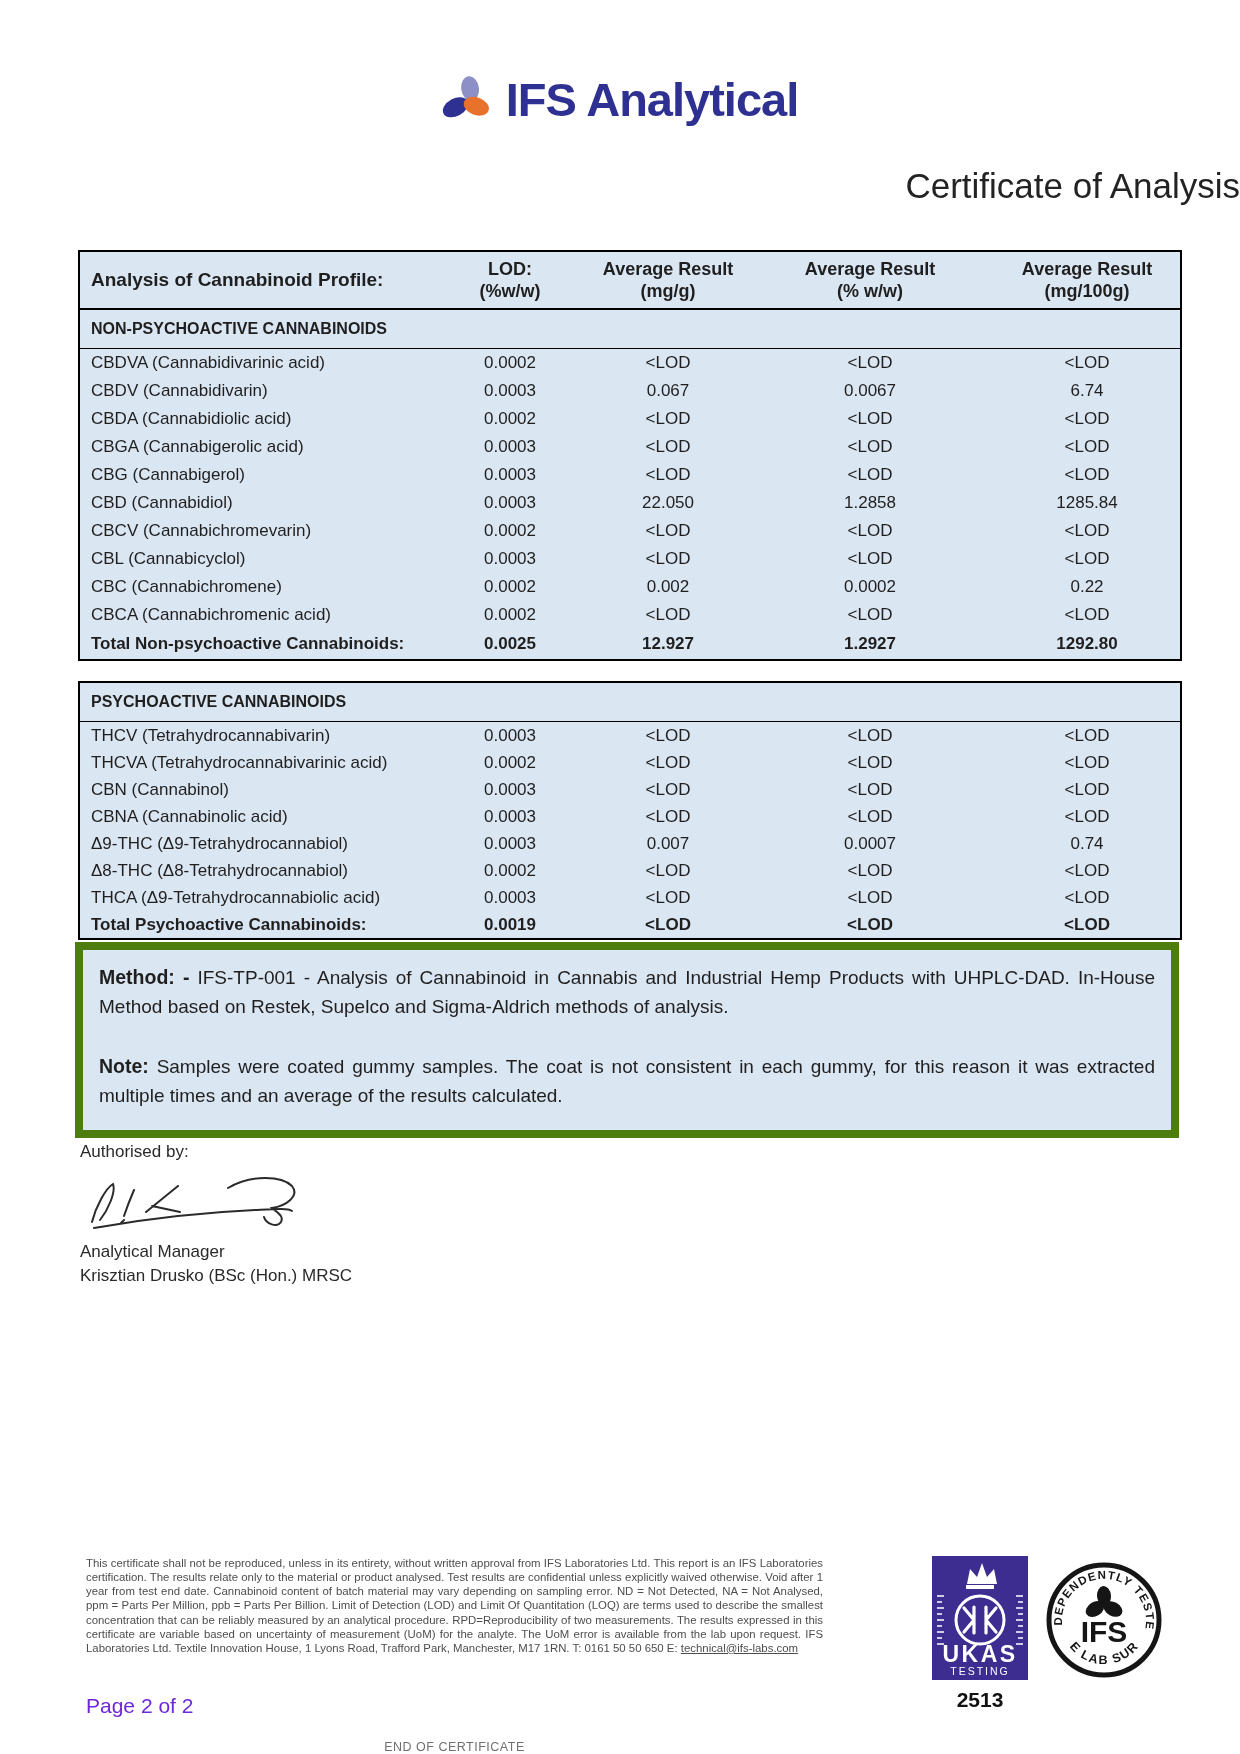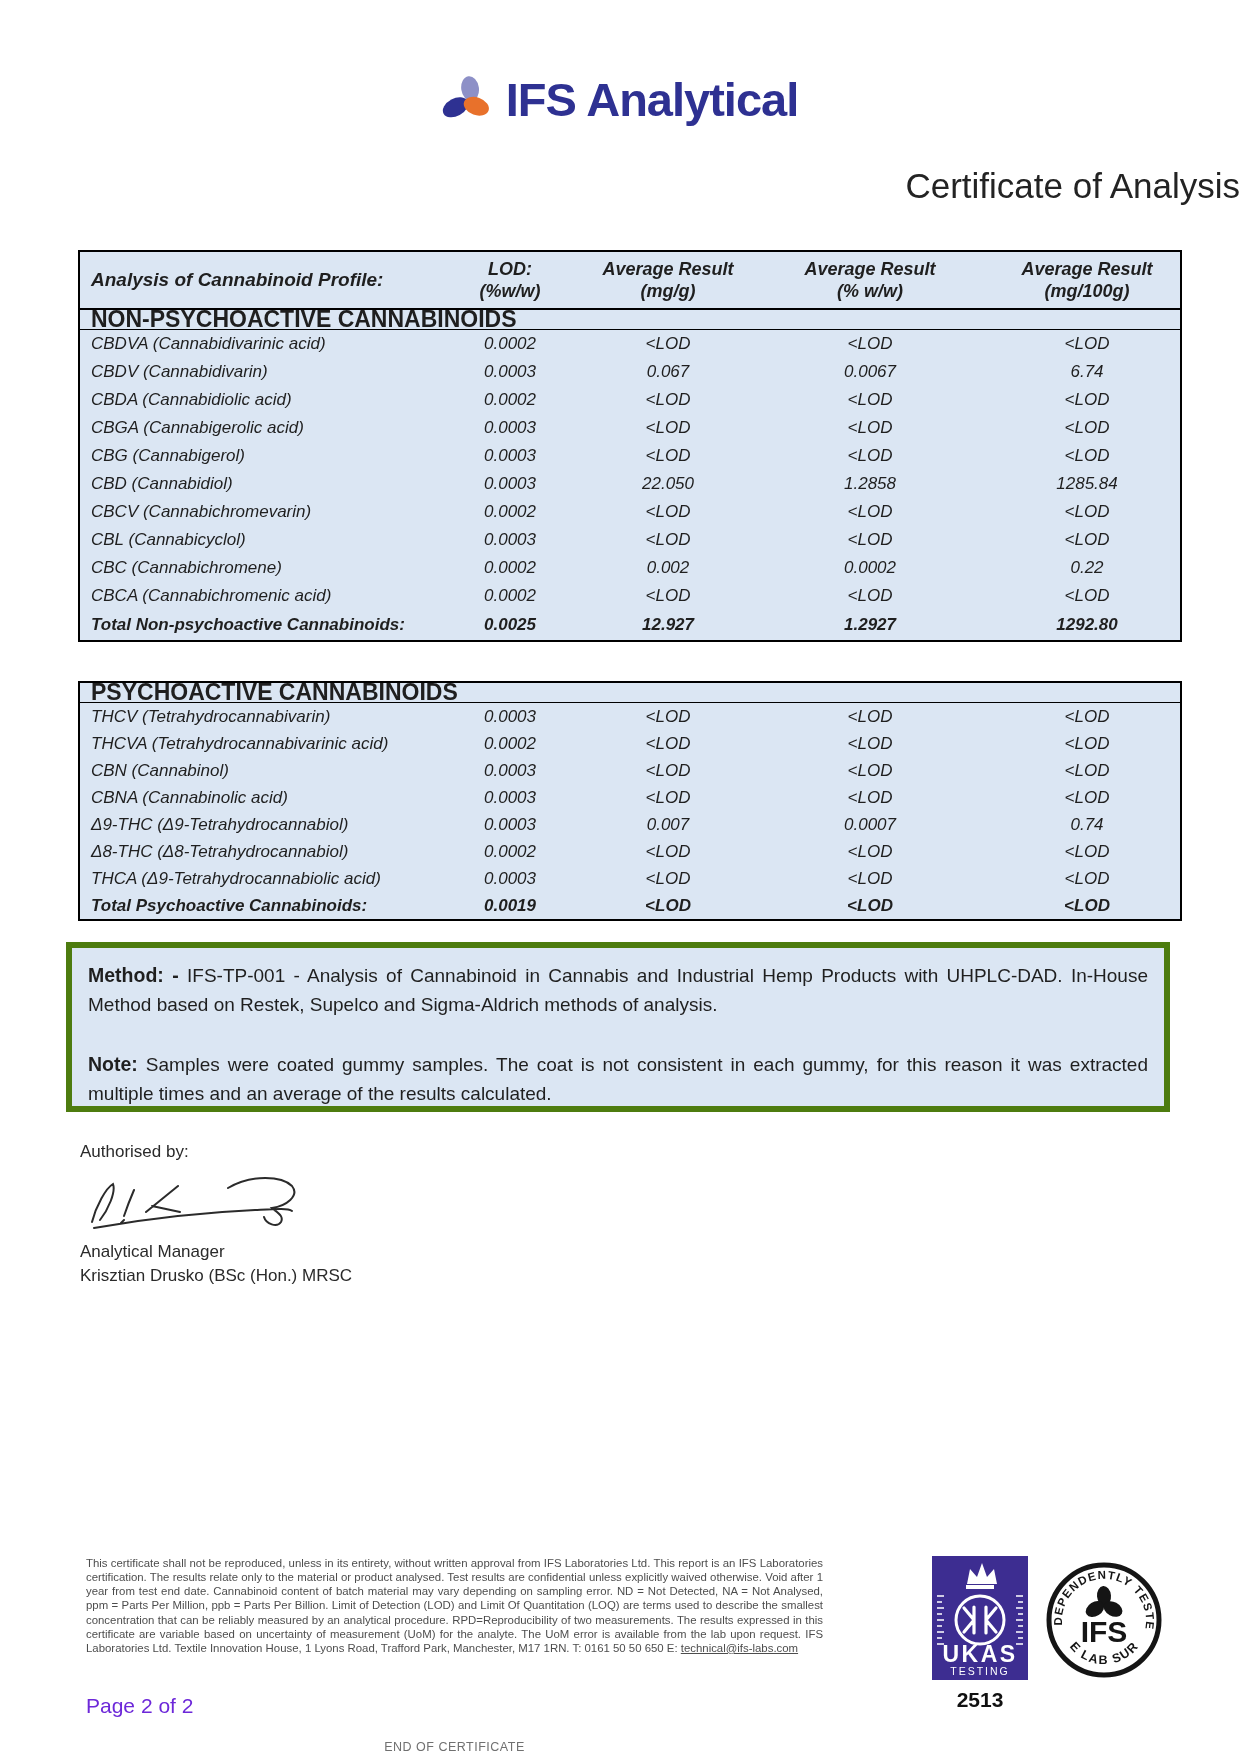--- a/index.html
+++ b/index.html
@@ -8,33 +8,33 @@
 
   
   .logo-row { position:absolute; top:72px; left:0; width:100%; display:flex; justify-content:center; align-items:center; gap:12px; }
   .brand-text { font-size:47px; font-weight:bold; color:#2e3192; letter-spacing:-1px; }
   .doc-title { position:absolute; top:166px; left:0; width:100%; text-align:right; font-size:35px; color:#232323; }
 
   
   .coa-table { position:absolute; left:78px; width:1104px; background:#dbe6f3; border:2px solid #000; font-size:17px; }
   .t1 { top:250px; }
   .t2 { top:681px; }
-  .t-grid { display:grid; grid-template-columns:350px 160px 156px 248px 186px; align-items:center;font-style:italic; }
+  .t-grid { display:grid; grid-template-columns:350px 160px 156px 248px 186px; align-items:center; }
   .t-head { height:58px; border-bottom:2px solid #000; font-weight:bold; font-size:18px; }
   .t-head .c-name { font-size:19px; }
   .th2 { text-align:center; line-height:1.25; }
-  .t-section { height:20px; display:flex; align-items:center; padding-left:11px; font-weight:bold; font-size:23px; border-bottom:1.5px solid #000; }
+  .t-section { height:39px; display:flex; align-items:center; padding-left:11px; font-weight:bold; font-size:16px; border-bottom:1.5px solid #000; }
   .t-row { height:28px; }
   .t2 .t-row { height:27px; }
   .t-total { height:30px; font-weight:bold; }
   .c-name { padding-left:11px; }
   .c-val { text-align:center; }
 
   
-  .method-box { position:absolute; top:942px; left:66px; width:1104px; height:170px; background:#dbe6f3; border:6px solid #4d7c0f; padding:12px 16px; font-size:19px; line-height:1.55; text-align:justify; }
+  .method-box { position:absolute; top:942px; left:75px; width:1104px; height:196px; background:#dbe6f3; border:8px solid #4d7c0f; padding:12px 16px; font-size:19px; line-height:1.55; text-align:justify; }
   .method-box p + p { margin-top:29px; }
   .method-box strong { font-size:19.5px; }
 
   
   .auth { position:absolute; top:1142px; left:80px; font-size:17px; color:#2a2a2a; }
   .auth-label { margin-bottom:6px; }
   .auth-sig { display:block; margin:2px 0 0 0; }
   .auth-role { margin-top:2px; }
   .auth-name { margin-top:4px; }
 

